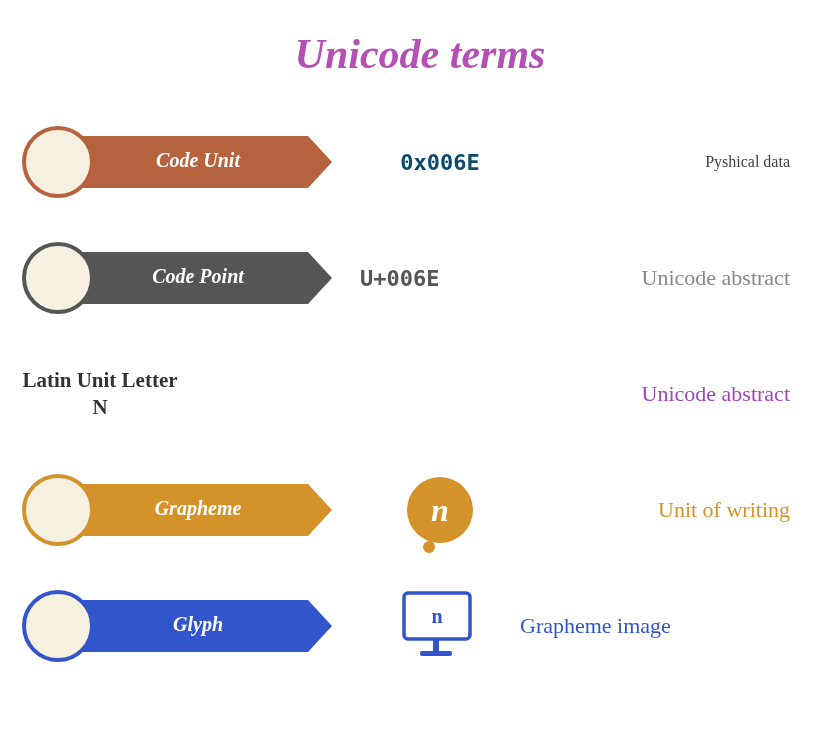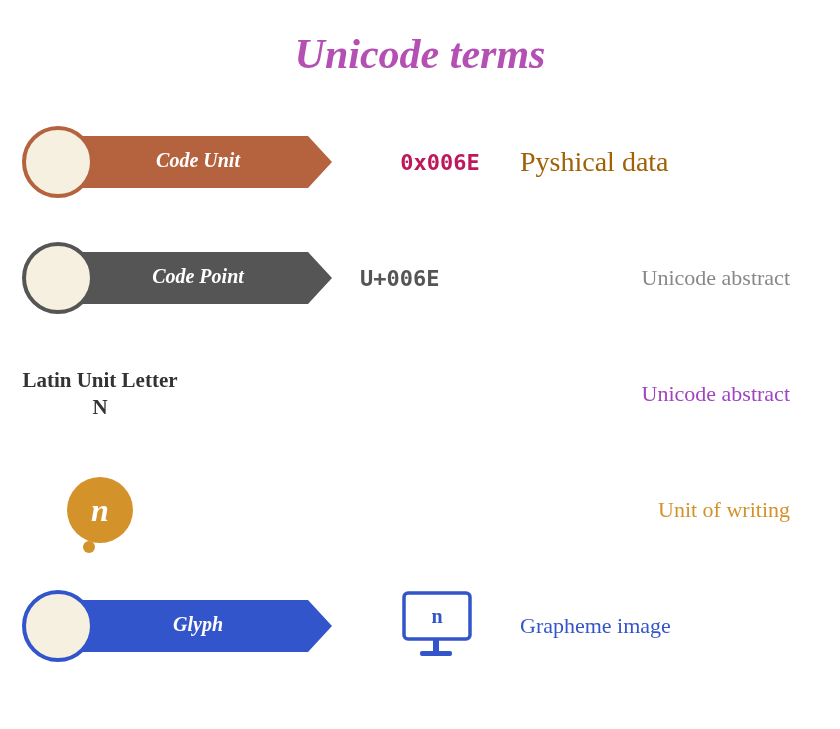--- a/index.html
+++ b/index.html
@@ -57,23 +57,23 @@
   <div class="row row-codeunit">
         <div style="width: 340px; height: 80px; position: relative; flex-shrink: 0;"><svg width="340" height="80" viewBox="0 0 340 80">
             <polygon points="58,14 58,40 42,14" fill="#b5623e" opacity="0.7"></polygon>
             <polygon points="58,40 58,66 42,66" fill="#b5623e" opacity="0.7"></polygon>
             <rect x="58" y="14" width="230" height="52" fill="#b5623e"></rect>
             <polygon points="288,14 312,40 288,66" fill="#b5623e"></polygon>
             <circle cx="38" cy="40" r="34" fill="#f5f0e0" stroke="#b5623e" stroke-width="4"></circle>
             <text x="178" y="45" text-anchor="middle" fill="#fff" font-size="20" font-weight="700" font-style="italic" font-family="Georgia, serif">Code Unit</text>
           </svg></div>
         <div style="width: 160px; display: flex; align-items: center; justify-content: center; flex-shrink: 0;">
-          <div style="color: #be185d; font-weight: 700; font-size: 22px; font-family: monospace; text-align: center;">0x006E</div>
+          <div style="color: #0c4a6e; font-weight: 700; font-size: 22px; font-family: monospace; text-align: center;">0x006E</div>
         </div>
-        <div style="flex: 1 1 0%; text-align: left; font-size: 28px; padding-right: 30px; color: #a16207; font-family: Georgia, serif;">Pyshical data</div>
+        <div style="flex: 1 1 0%; text-align: right; font-size: 16px; padding-right: 30px; color: #404040; font-family: Georgia, serif;">Pyshical data</div>
       </div>
       <div class="row row-codepoint">
         <div style="width: 340px; height: 80px; position: relative; flex-shrink: 0;"><svg width="340" height="80" viewBox="0 0 340 80">
             <polygon points="58,14 58,40 42,14" fill="#555555" opacity="0.7"></polygon>
             <polygon points="58,40 58,66 42,66" fill="#555555" opacity="0.7"></polygon>
             <rect x="58" y="14" width="230" height="52" fill="#555555"></rect>
             <polygon points="288,14 312,40 288,66" fill="#555555"></polygon>
             <circle cx="38" cy="40" r="34" fill="#f5f0e0" stroke="#555555" stroke-width="4"></circle>
             <text x="178" y="45" text-anchor="middle" fill="#fff" font-size="20" font-weight="700" font-style="italic" font-family="Georgia, serif">Code Point</text>
           </svg></div>
@@ -82,20 +82,28 @@
         </div>
         <div style="flex: 1 1 0%; text-align: right; font-size: 22px; padding-right: 30px; color: rgb(136, 136, 136); font-family: Georgia, serif;">Unicode abstract</div>
       </div>
       <div class="row row-charname">
         <div style="width: 160px; display: flex; align-items: center; justify-content: center; flex-shrink: 0;">
           <div style="color: rgb(51, 51, 51); font-weight: 900; font-size: 21px; text-align: center; line-height: 1.3; font-family: Georgia, serif;">Latin Unit Letter N</div>
         </div>
         <div style="flex: 1 1 0%; text-align: right; font-size: 22px; padding-right: 30px; color: rgb(160, 68, 192); font-family: Georgia, serif;">Unicode abstract</div>
       </div>
       <div class="row row-grapheme">
+        <div style="width: 340px; height: 80px; position: relative; flex-shrink: 0;"><svg width="340" height="80" viewBox="0 0 340 80">
+            <polygon points="58,14 58,40 42,14" fill="#d4922a" opacity="0.7"></polygon>
+            <polygon points="58,40 58,66 42,66" fill="#d4922a" opacity="0.7"></polygon>
+            <rect x="58" y="14" width="230" height="52" fill="#d4922a"></rect>
+            <polygon points="288,14 312,40 288,66" fill="#d4922a"></polygon>
+            <circle cx="38" cy="40" r="34" fill="#f5f0e0" stroke="#d4922a" stroke-width="4"></circle>
+            <text x="178" y="45" text-anchor="middle" fill="#fff" font-size="20" font-weight="700" font-style="italic" font-family="Georgia, serif">Grapheme</text>
+          </svg></div>
         <div style="width: 160px; display: flex; align-items: center; justify-content: center; flex-shrink: 0;">
           <div style="width: 66px; height: 66px; border-radius: 50%; background: rgb(212, 146, 42); display: flex; align-items: center; justify-content: center; position: relative; font-size: 32px; color: rgb(255, 255, 255); font-weight: 700; font-style: italic; font-family: Georgia, serif;">n<div style="position: absolute; bottom: -10px; left: 16px; width: 12px; height: 12px; border-radius: 50%; background: rgb(212, 146, 42);"></div></div>
         </div>
         <div style="flex: 1 1 0%; text-align: right; font-size: 22px; padding-right: 30px; color: rgb(212, 146, 42); font-family: Liberation Serif, serif;">Unit of writing</div>
       </div>
       <div class="row row-glyph">
         <div style="width: 340px; height: 80px; position: relative; flex-shrink: 0;"><svg width="340" height="80" viewBox="0 0 340 80">
             <polygon points="58,14 58,40 42,14" fill="#3355cc" opacity="0.7"></polygon>
             <polygon points="58,40 58,66 42,66" fill="#3355cc" opacity="0.7"></polygon>
             <rect x="58" y="14" width="230" height="52" fill="#3355cc"></rect>

